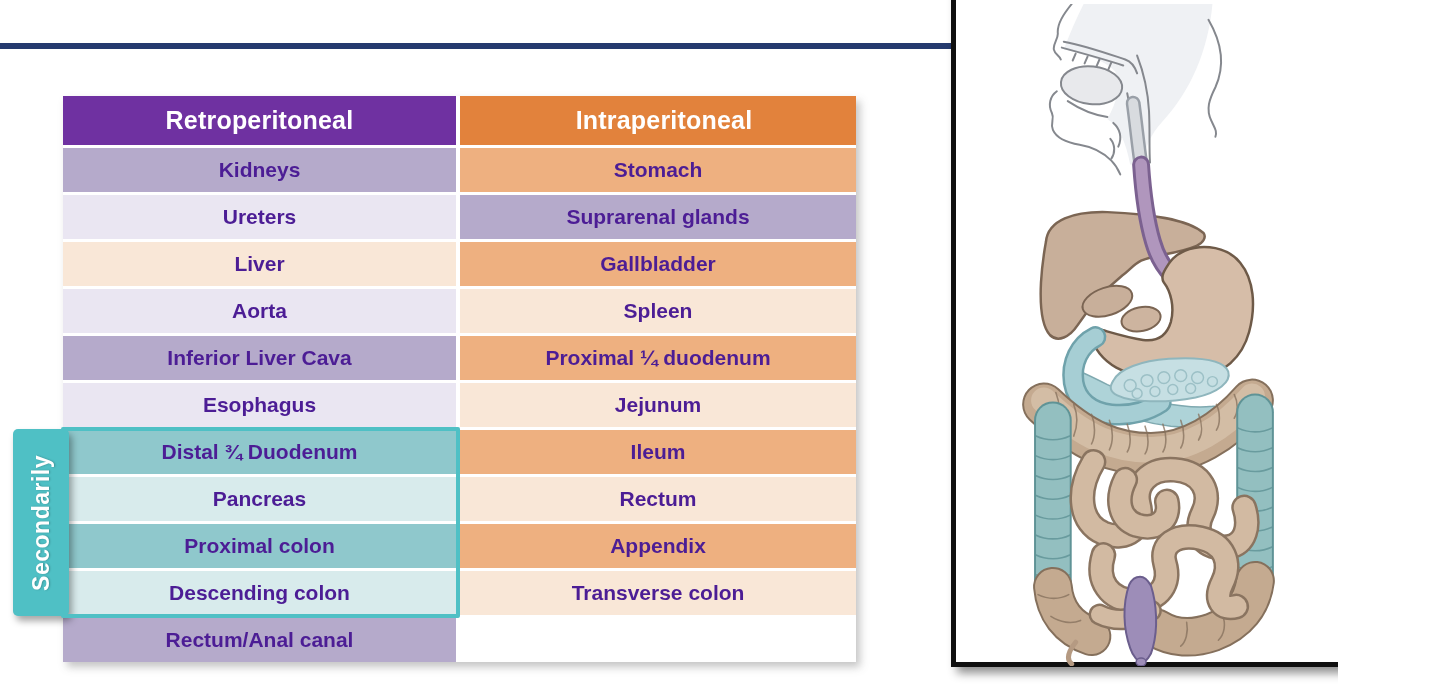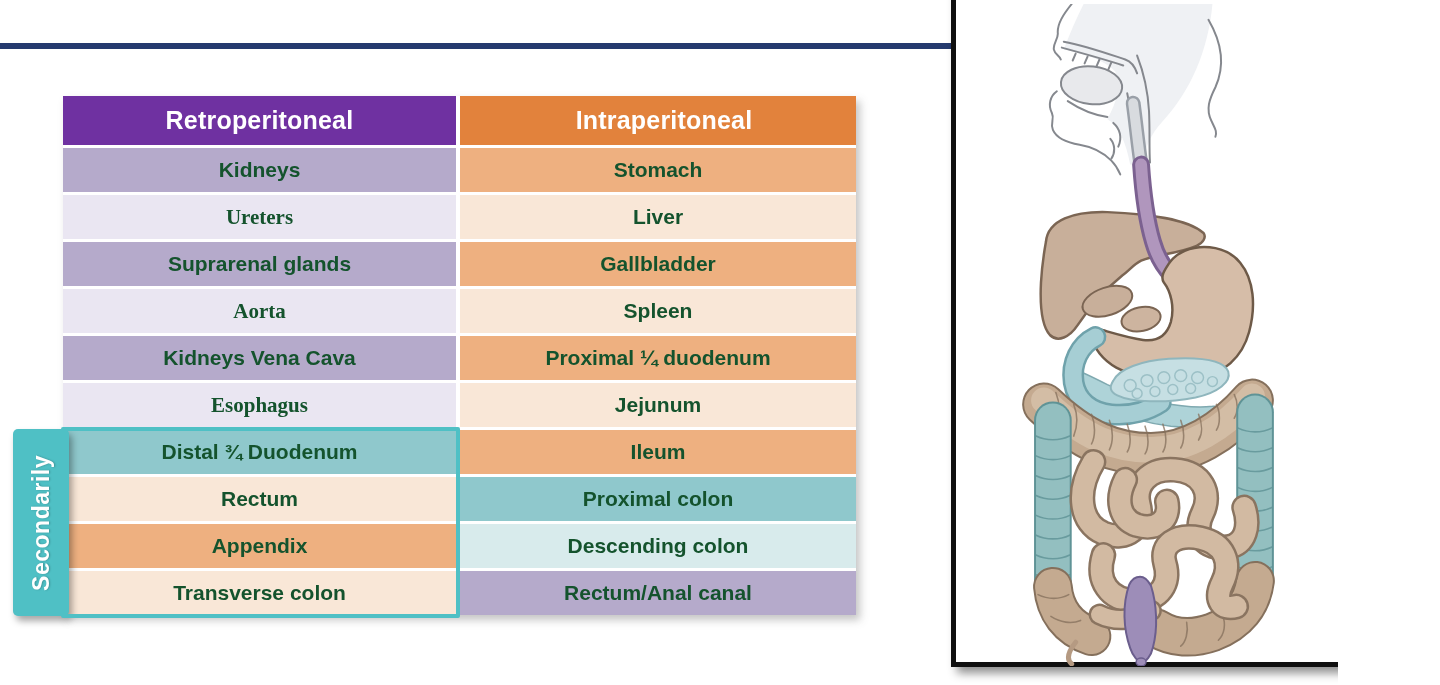--- a/index.html
+++ b/index.html
@@ -20,24 +20,24 @@
     box-shadow:4px 5px 8px rgba(90,90,90,.35);
   }
   .hcell{
     display:flex;align-items:center;justify-content:center;
     color:#fff;font-size:25px;font-weight:700;letter-spacing:.2px;
   }
   .hcell.left{background:var(--header-left-bg,#6F31A1);}
   .hcell.right{background:var(--header-right-bg,#E2823C);padding-left:12px;}
   .cell{
     display:flex;align-items:center;justify-content:center;
-    font-size:21px;font-weight:700;color:#14532d;
+    font-size:21px;font-weight:700;color:#4c1d95;
   }
   .purple-dark{background:var(--row-left-dark,#B5AACB);}
-  .purple-light{background:var(--row-left-light,#EAE6F2);font-family:Liberation Serif, serif;}
+  .purple-light{background:var(--row-left-light,#EAE6F2);}
   .orange-dark{background:var(--row-right-dark,#EEB080);}
   .orange-light{background:var(--row-right-light,#F9E7D7);}
   .teal-dark{background:var(--row-teal-dark,#8FC8CC);}
   .teal-light{background:var(--row-teal-light,#D8EBEC);}
   
   .secondarily-outline{
     position:absolute;left:61px;top:427px;width:391px;height:183px;
     border:4px solid var(--teal-accent,#4FC0C5);z-index:3;pointer-events:none;
     border-radius:2px;
   }
@@ -72,37 +72,38 @@
   <div class="divider-line"></div>
 
   <div class="table-wrap">
     <div class="hcell left">Retroperitoneal</div>
     <div class="hcell right">Intraperitoneal</div>
 
     <div class="cell purple-dark">Kidneys</div>
     <div class="cell orange-dark">Stomach</div>
 
     <div class="cell purple-light">Ureters</div>
+    <div class="cell purple-dark">Suprarenal glands</div>
+
     <div class="cell orange-light">Liver</div>
-
-    <div class="cell purple-dark">Suprarenal glands</div>
     <div class="cell orange-dark">Gallbladder</div>
 
     <div class="cell purple-light">Aorta</div>
     <div class="cell orange-light">Spleen</div>
 
-    <div class="cell purple-dark">Kidneys Vena Cava</div>
+    <div class="cell purple-dark">Inferior Liver Cava</div>
     <div class="cell orange-dark">Proximal ¼ duodenum</div>
 
     <div class="cell purple-light">Esophagus</div>
     <div class="cell orange-light">Jejunum</div>
 
     <div class="cell teal-dark">Distal ¾ Duodenum</div>
     <div class="cell orange-dark">Ileum</div>
 
+    <div class="cell teal-light">Pancreas</div>
     <div class="cell orange-light">Rectum</div>
 
     <div class="cell teal-dark">Proximal colon</div>
     <div class="cell orange-dark">Appendix</div>
 
     <div class="cell teal-light">Descending colon</div>
     <div class="cell orange-light">Transverse colon</div>
 
     <div class="cell purple-dark">Rectum/Anal canal</div>
   </div>

